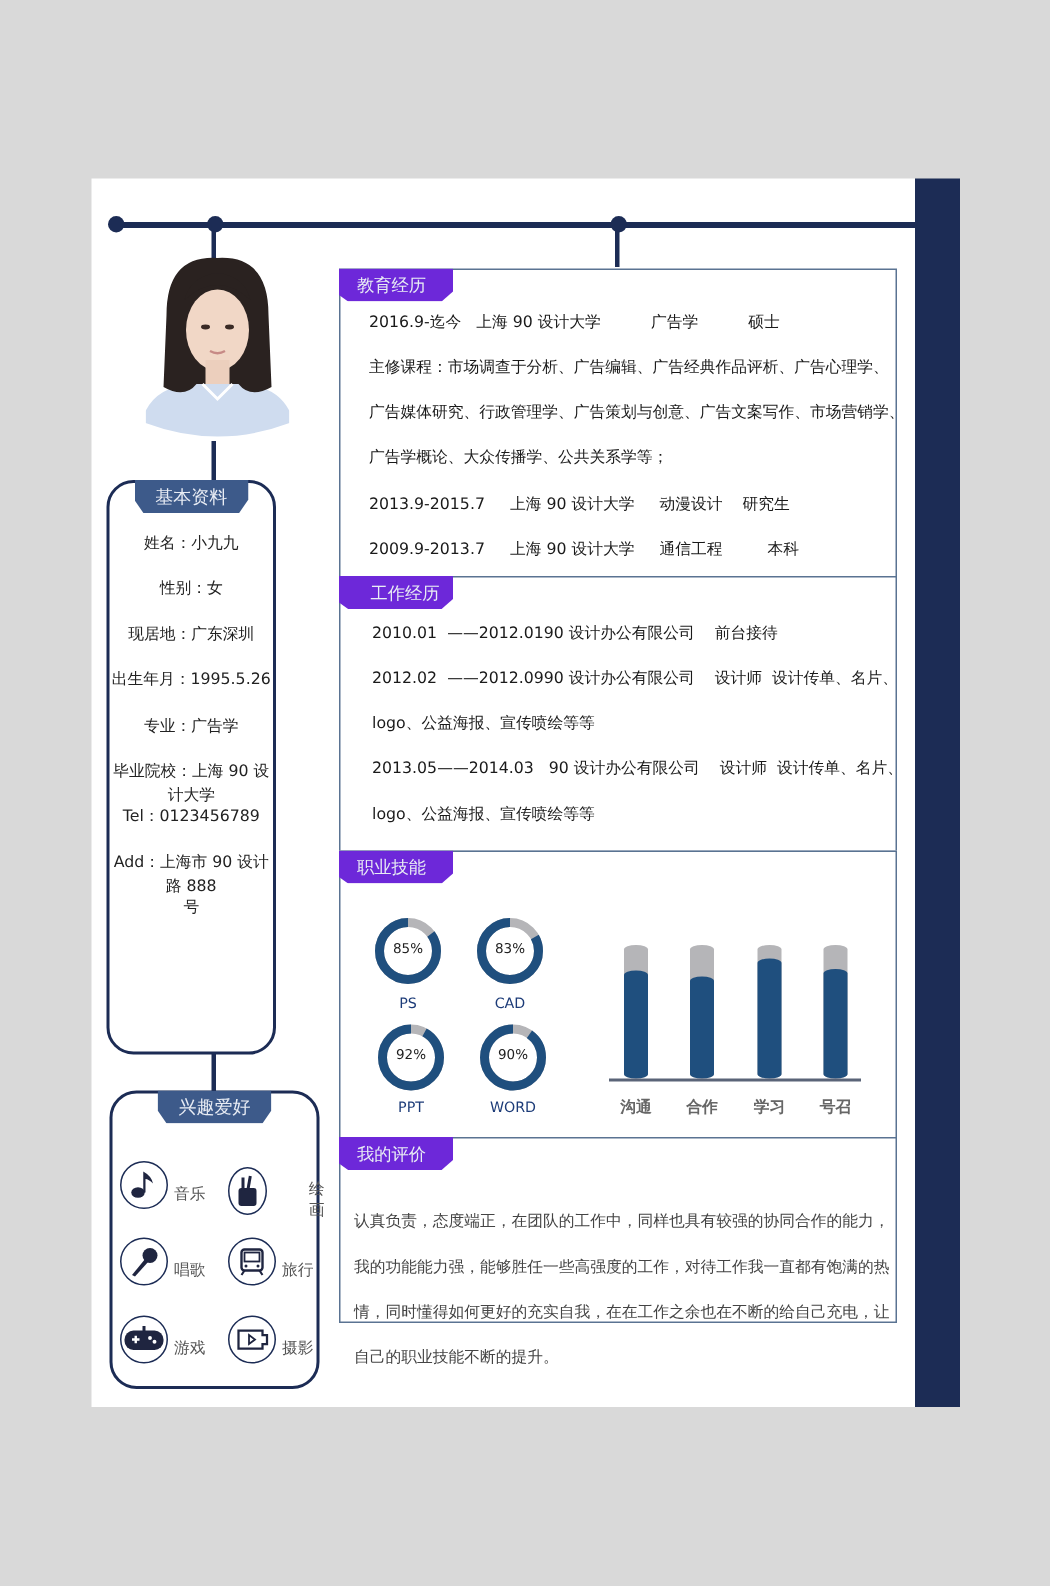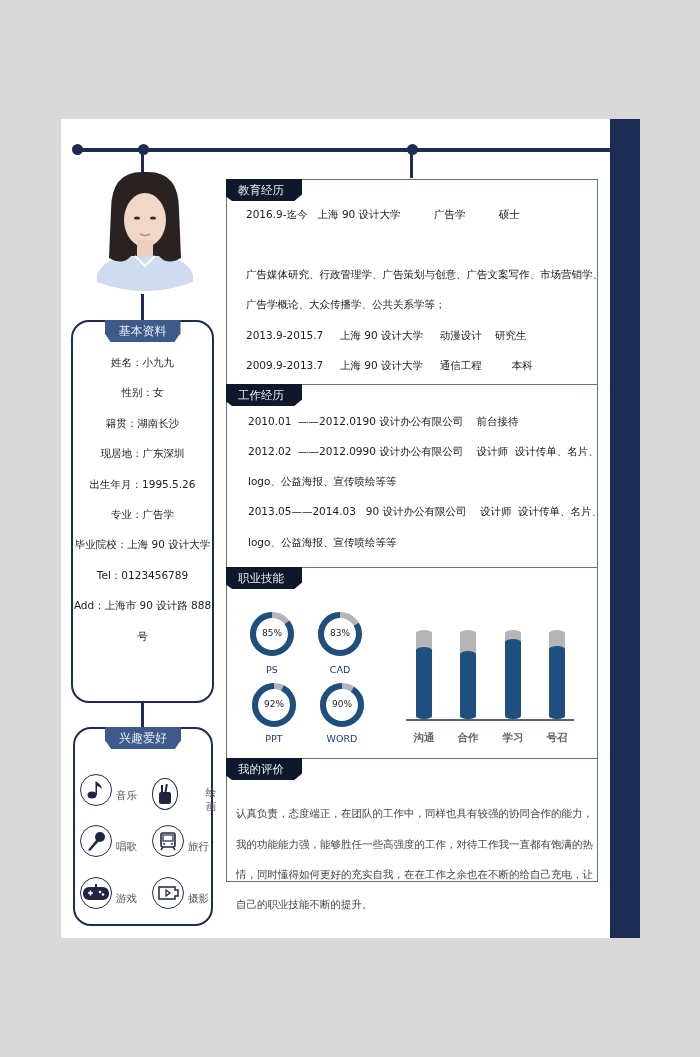--- a/index.html
+++ b/index.html
@@ -48,21 +48,21 @@
     display: flex; align-items: center; justify-content: center; background: #fff;
   }
   .hobby-label { font-size: 10.5px; color: #555; margin-left: 4px; margin-top: 12px; }
 
   
   .section {
     position: absolute; left: 226px; width: 372px; border: 1px solid #5a7392; background: #fff;
   }
   .sec-tab {
     position: absolute; top: -1px; left: -1px; width: 76px; height: 22px;
-    background: #0f172a; color: #e8ecf4; font-size: 11.5px; line-height: 22px; padding-left: 12px;
+    background: #6d28d9; color: #e8ecf4; font-size: 11.5px; line-height: 22px; padding-left: 12px;
     clip-path: polygon(0 0, 100% 0, 100% 70%, 90% 100%, 8% 100%, 0 80%);
   }
   .row { position: absolute; font-size: 10.5px; color: #1a1a1a; white-space: pre; }
   .eval { position: absolute; font-size: 10.5px; color: #444; white-space: pre; }
 
   .donut { position: absolute; width: 46px; height: 46px; }
   .donut-label { position: absolute; font-size: 9.5px; color: #1c3b78; text-align: center; width: 60px; }
   .donut-val { position: absolute; font-size: 9px; color: #222; width: 46px; text-align: center; top: 17px; left: 0; }
 
   .bar { position: absolute; width: 16px; }
@@ -94,26 +94,25 @@
     <ellipse cx="48" cy="50" rx="21" ry="27" fill="#f1d7c6"></ellipse>
     <rect x="40" y="70" width="16" height="16" fill="#eccfbd"></rect>
     <path d="M26 30 Q48 10 70 30 Q66 14 48 12 Q30 14 26 30 Z" fill="#2a2220"></path>
     <ellipse cx="40" cy="48" rx="3" ry="1.6" fill="#3a2a25"></ellipse>
     <ellipse cx="56" cy="48" rx="3" ry="1.6" fill="#3a2a25"></ellipse>
     <path d="M43 64 Q48 67 53 64" stroke="#c78a86" stroke-width="1.5" fill="none"></path>
     <path d="M38 86 L48 96 L58 86" stroke="#ffffff" stroke-width="2" fill="none"></path>
   </svg>
 </div>
 
-<div class="card" style="left:71px;top:320px;width:143px;height:383px;">
+<div class="card" style="left:71px;top:320px;width:113px;height:383px;">
   <div class="card-tab" style="width:76px;">基本资料</div>
   <div class="info-list">
     <div class="info-line">姓名：小九九</div>
     <div class="info-line">性别：女</div>
-    <div class="info-line">籍贯：湖南长沙</div>
     <div class="info-line">现居地：广东深圳</div>
     <div class="info-line">出生年月：1995.5.26</div>
     <div class="info-line">专业：广告学</div>
     <div class="info-line">毕业院校：上海 90 设计大学</div>
     <div class="info-line">Tel：0123456789</div>
     <div class="info-line">Add：上海市 90 设计路 888</div>
     <div class="info-line">号</div>
   </div>
 </div>
 
@@ -179,27 +178,28 @@
           <path d="M10 8 L14 11 L10 14 Z" fill="none" stroke="#1f2540" stroke-width="1.2"></path>
         </svg>
     </div>
     <span class="hobby-label">摄影</span>
   </div>
 </div>
 
 <div class="section" style="top:179px;height:206px;">
   <div class="sec-tab">教育经历</div>
   <div class="row" style="left:19px;top:28px;">2016.9-迄今   上海 90 设计大学          广告学          硕士</div>
+  <div class="row" style="left:19px;top:58px;">主修课程：市场调查于分析、广告编辑、广告经典作品评析、广告心理学、</div>
   <div class="row" style="left:19px;top:88px;">广告媒体研究、行政管理学、广告策划与创意、广告文案写作、市场营销学、</div>
   <div class="row" style="left:19px;top:118px;">广告学概论、大众传播学、公共关系学等；</div>
   <div class="row" style="left:19px;top:149px;">2013.9-2015.7     上海 90 设计大学     动漫设计    研究生</div>
   <div class="row" style="left:19px;top:179px;">2009.9-2013.7     上海 90 设计大学     通信工程         本科</div>
 </div>
 
-<div class="section" style="top:384px;height:184px;">
+<div class="section" style="top:384px;height:184px;text-align:center;">
   <div class="sec-tab">工作经历</div>
   <div class="row" style="left:21px;top:30px;">2010.01  ——2012.0190 设计办公有限公司    前台接待</div>
   <div class="row" style="left:21px;top:60px;">2012.02  ——2012.0990 设计办公有限公司    设计师  设计传单、名片、</div>
   <div class="row" style="left:21px;top:90px;">logo、公益海报、宣传喷绘等等</div>
   <div class="row" style="left:21px;top:120px;">2013.05——2014.03   90 设计办公有限公司    设计师  设计传单、名片、</div>
   <div class="row" style="left:21px;top:151px;">logo、公益海报、宣传喷绘等等</div>
 </div>
 
 <div class="section" style="top:567px;height:192px;">
   <div class="sec-tab">职业技能</div>

